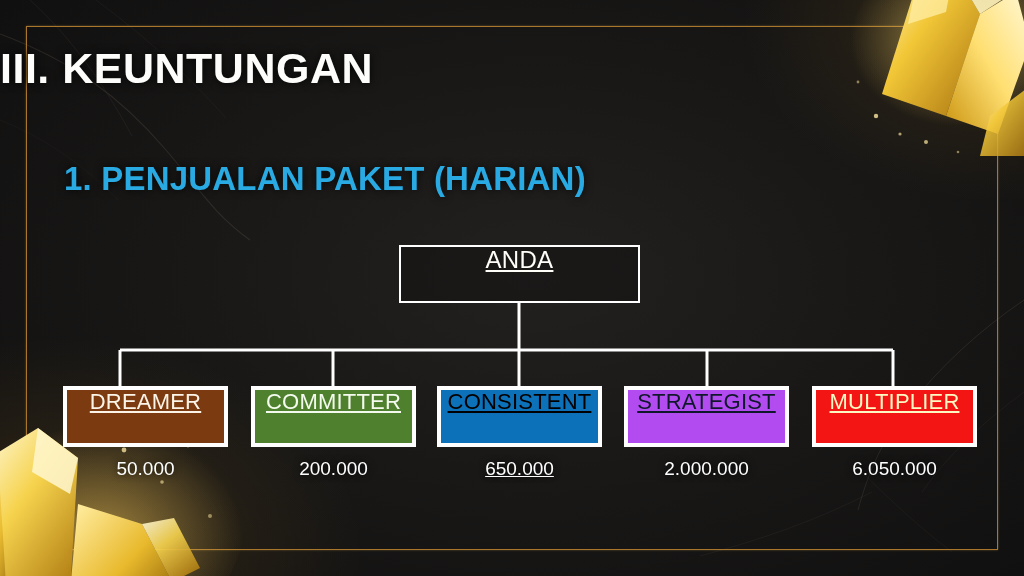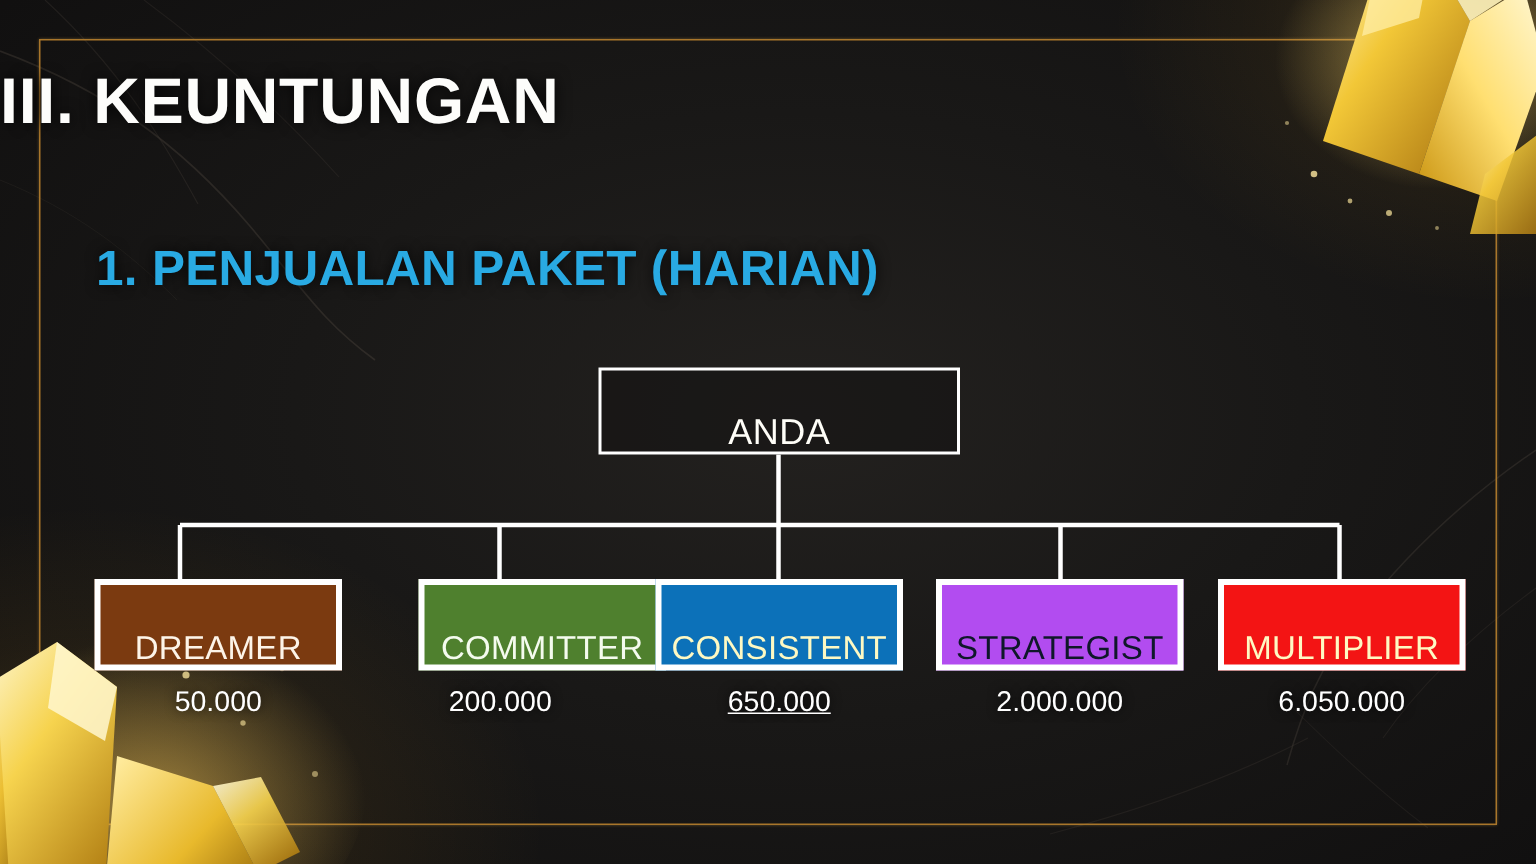--- a/index.html
+++ b/index.html
@@ -69,25 +69,26 @@
     text-shadow: 0 0 9px rgba(0,0,0,0.8);
   }
 
   
   .chart { position: absolute; inset: 0; pointer-events: none; }
 
   .node {
     position: absolute;
     box-sizing: border-box;
     display: flex;
-    align-items: flex-end;
+    align-items: flex-start;
     justify-content: center;
     color: #fffef8;
     text-align: center;
     line-height: 1.05;
+    text-decoration: underline;
   }
   .node-root {
     border: 2.5px solid #ffffff;
     background: rgba(20,19,18,0.55);
     font-size: 24px;
     letter-spacing: 0.3px;
   }
   .node-leaf {
     border: 4px solid #ffffff;
     font-size: 22px;
@@ -202,24 +203,24 @@
     </g>
   </svg>
 
   <div class="node node-root" style="left:399px; top:245px; width:241px; height:58px;">
     <span>ANDA</span>
   </div>
 
   <div class="node node-leaf" style="left:63px; top:386px; width:165px; height:61px; background:#7b3a10; color:#fdf4e8;">
     <span>DREAMER</span>
   </div>
-  <div class="node node-leaf" style="left:251px; top:386px; width:165px; height:61px; background:#4f802e; color:#f4fbee;margin-left:28px;">
+  <div class="node node-leaf" style="left:251px; top:386px; width:165px; height:61px; background:#4f802e; color:#f4fbee;">
     <span>COMMITTER</span>
   </div>
-  <div class="node node-leaf" style="left:437px; top:386px; width:165px; height:61px; background:#0c71b9; color:#fef9c3;">
+  <div class="node node-leaf" style="left:437px; top:386px; width:165px; height:61px; background:#0c71b9; color:#000000;">
     <span>CONSISTENT</span>
   </div>
   <div class="node node-leaf" style="left:624px; top:386px; width:165px; height:61px; background:#b24cf0; color:#0f172a;">
     <span>STRATEGIST</span>
   </div>
   <div class="node node-leaf" style="left:812px; top:386px; width:165px; height:61px; background:#f31414; color:#fef9c3;">
     <span>MULTIPLIER</span>
   </div>
 
   <div class="amount" style="left:63px; top:458px; width:165px;">50.000</div>

